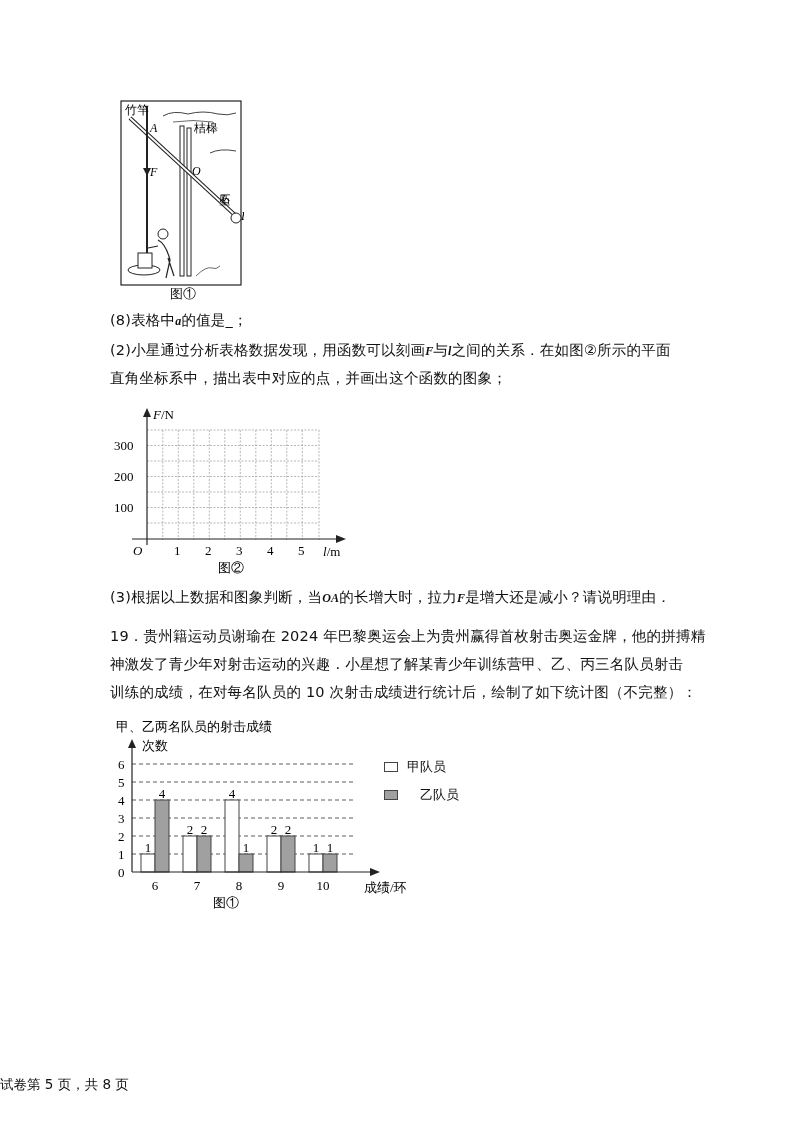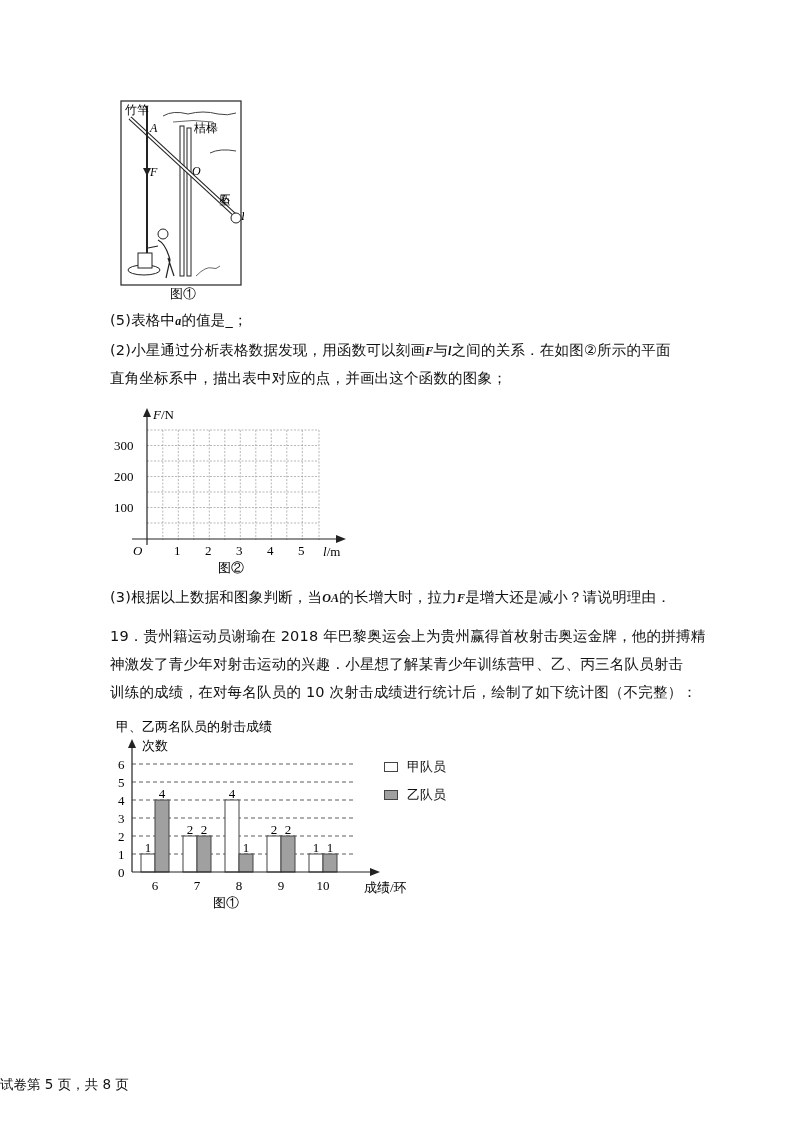--- a/index.html
+++ b/index.html
@@ -47,21 +47,21 @@
     <text x="76" y="34" font-size="12" font-family="DejaVu Sans, sans-serif">桔槔</text>
     <text x="32" y="78" font-size="12" font-style="italic">F</text>
     <text x="74" y="77" font-size="12" font-style="italic">O</text>
     <text x="107" y="88" font-size="11" font-family="DejaVu Sans, sans-serif" writing-mode="tb">坠石</text>
     <text x="123" y="122" font-size="12" font-style="italic">B</text>
   </svg>
 </div>
 <div class="abs cap" style="left:170px; top:285px;">图①</div>
 
 <div class="line" style="top:311px;">
-  <span>(5)表格中</span><span class="ital">a</span><span>的值是_；</span>
+  <span>(8)表格中</span><span class="ital">a</span><span>的值是_；</span>
 </div>
 <div class="line" style="top:341px;">
   <span>(2)小星通过分析表格数据发现，用函数可以刻画</span><span class="ital">F</span><span>与</span><span class="ital">l</span><span>之间的关系．在如图②所示的平面</span>
 </div>
 <div class="line" style="top:369px;">直角坐标系中，描出表中对应的点，并画出这个函数的图象；</div>
 
 <div class="abs" style="left:110px; top:405px; width:250px; height:175px;">
   <svg width="250" height="175" viewBox="0 0 250 175">
     <g stroke="#999" stroke-width="0.7" stroke-dasharray="2,1.5">
 
@@ -103,21 +103,21 @@
     <text x="188" y="150" font-size="13">5</text>
     <text x="213" y="151" font-size="13"><tspan font-style="italic">l</tspan>/m</text>
     <text x="108" y="167" font-size="13" font-family="DejaVu Sans, sans-serif">图②</text>
   </svg>
 </div>
 
 <div class="line" style="top:588px;">
   <span>(3)根据以上数据和图象判断，当</span><span class="ital">OA</span><span>的长增大时，拉力</span><span class="ital">F</span><span>是增大还是减小？请说明理由．</span>
 </div>
 
-<div class="line" style="top:627px;">19．贵州籍运动员谢瑜在 2018 年巴黎奥运会上为贵州赢得首枚射击奥运金牌，他的拼搏精</div>
+<div class="line" style="top:627px;">19．贵州籍运动员谢瑜在 2024 年巴黎奥运会上为贵州赢得首枚射击奥运金牌，他的拼搏精</div>
 <div class="line" style="top:655px;">神激发了青少年对射击运动的兴趣．小星想了解某青少年训练营甲、乙、丙三名队员射击</div>
 <div class="line" style="top:683px;">训练的成绩，在对每名队员的 10 次射击成绩进行统计后，绘制了如下统计图（不完整）：</div>
 
 <div class="abs" style="left:110px; top:712px; width:330px; height:200px;text-align:center;">
   <svg width="330" height="200" viewBox="0 0 330 200">
     <text x="6" y="19" font-size="13" font-family="DejaVu Sans, sans-serif">甲、乙两名队员的射击成绩</text>
     <text x="32" y="38" font-size="13" font-family="DejaVu Sans, sans-serif">次数</text>
 
     <g stroke="#333" stroke-width="0.8" stroke-dasharray="4,3">
       <line x1="22" y1="142" x2="246" y2="142"></line>
@@ -184,19 +184,19 @@
     <text x="254" y="180" font-size="13" font-family="DejaVu Sans, sans-serif">成绩/环</text>
     <text x="103" y="195" font-size="13" font-family="DejaVu Sans, sans-serif">图①</text>
   </svg>
 </div>
 
 <div class="abs" style="left:384px; top:758px;">
   <div style="display:flex; align-items:center; height:18px;">
     <span style="display:inline-block; width:12px; height:8px; border:1px solid #444; background:#fff; margin-right:9px;"></span>
     <span style="font-size:13px;">甲队员</span>
   </div>
-  <div style="display:flex; align-items:center; height:18px; margin-top:10px;">
+  <div style="display:flex; align-items:center; height:18px; margin-top:10px;gap:13px;">
     <span style="display:inline-block; width:12px; height:8px; border:1px solid #444; background:#a0a0a0; margin-right:9px;"></span>
     <span style="font-size:13px;">乙队员</span>
   </div>
 </div>
 
 <div class="footer">试卷第 5 页，共 8 页</div>
 
 </body></html>

